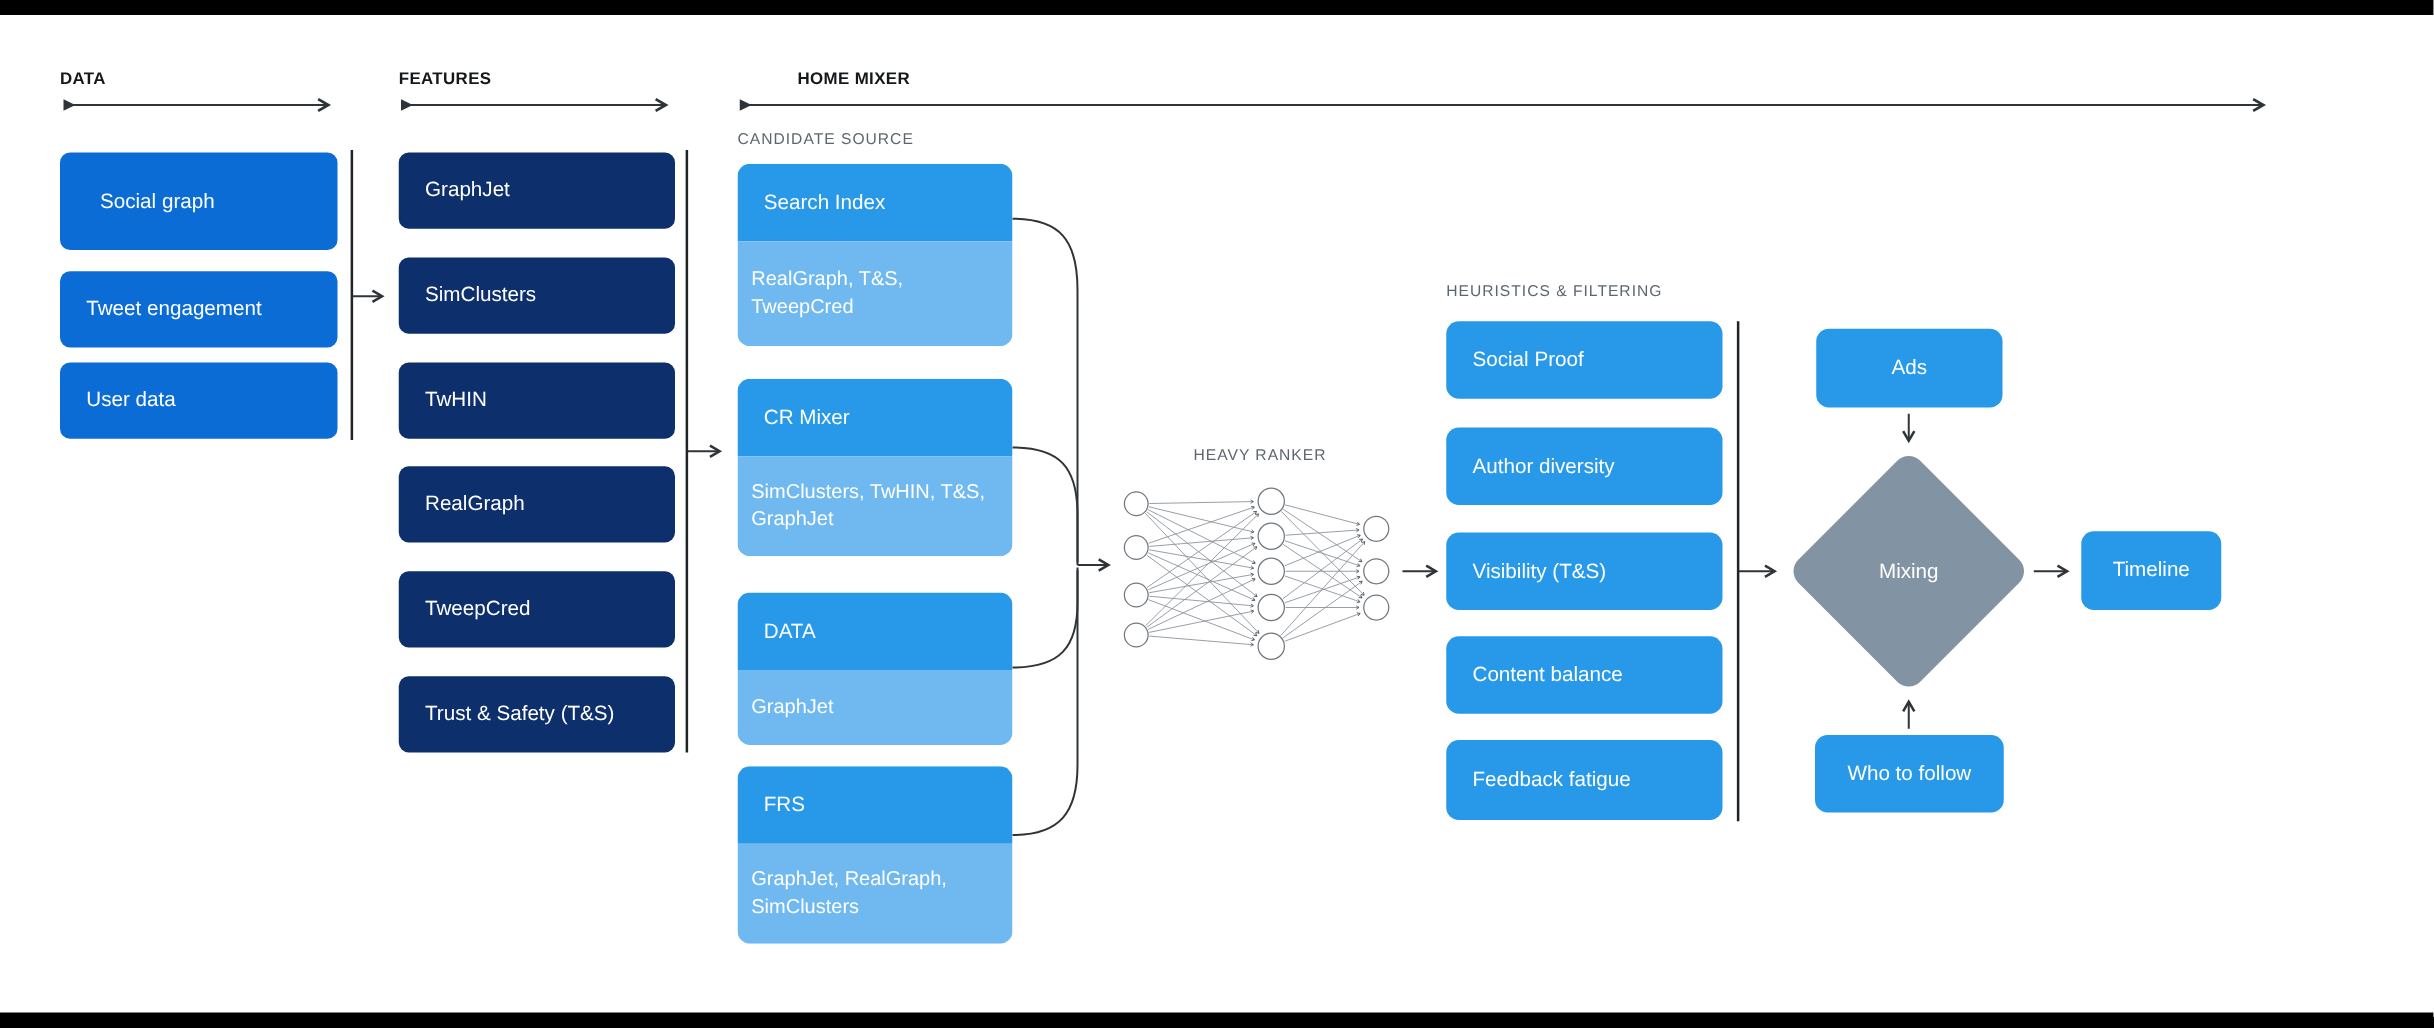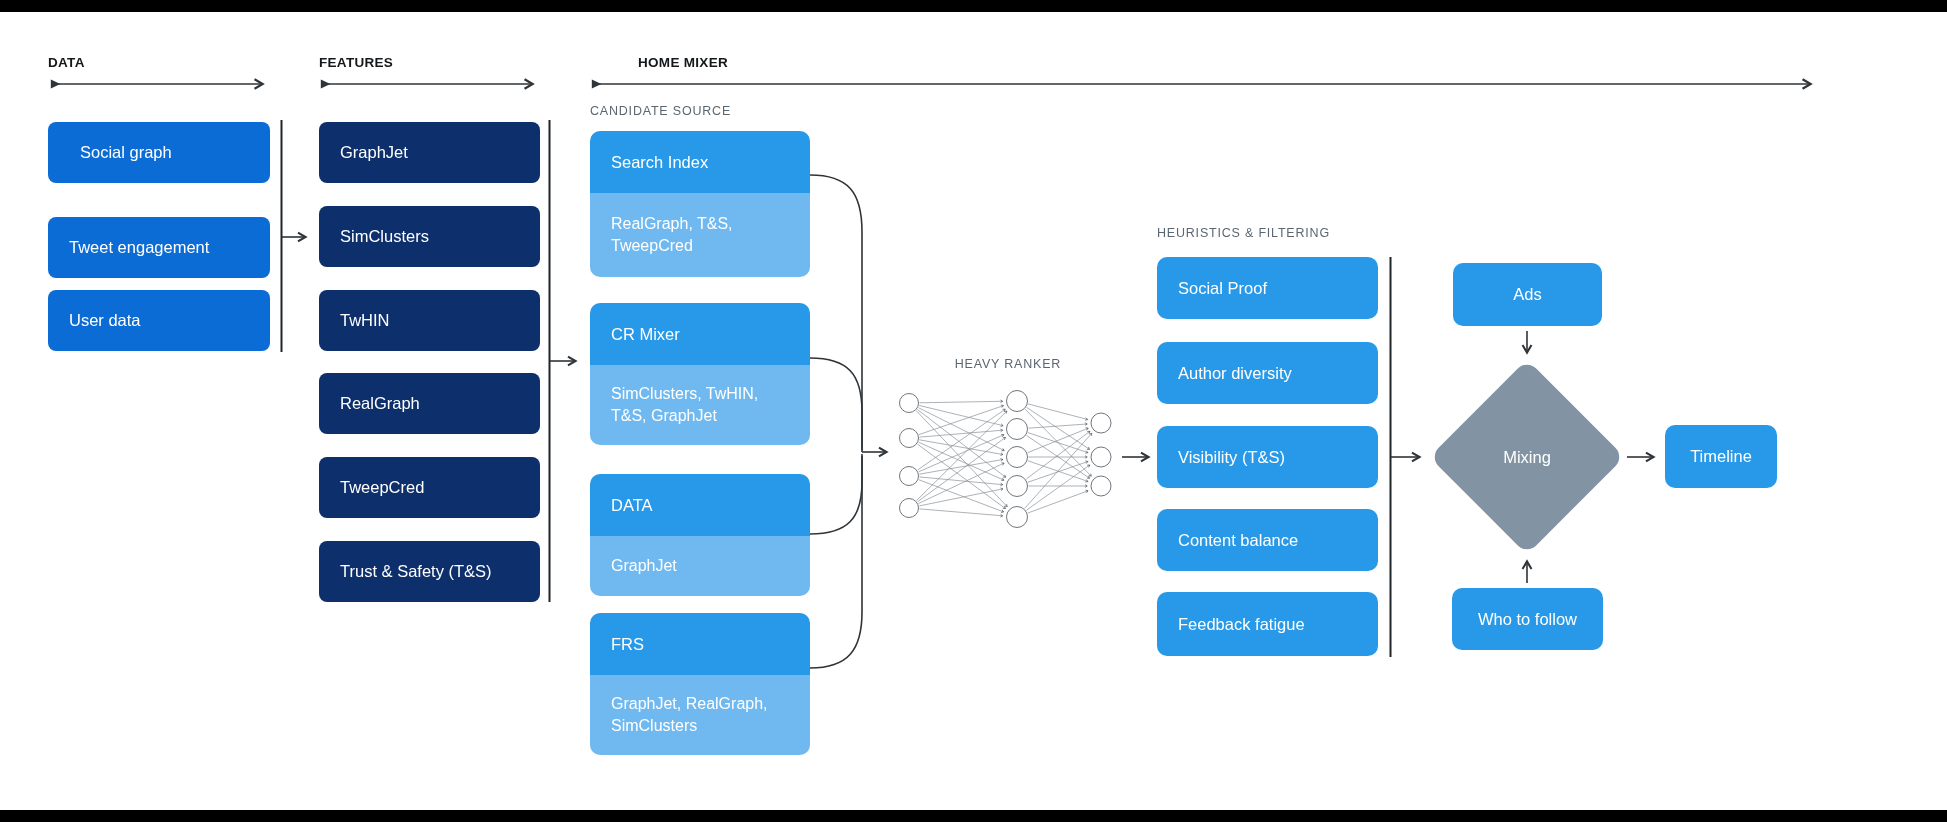--- a/index.html
+++ b/index.html
@@ -51,21 +51,21 @@
     background:#2799E8;color:#fff;
     font-size:16.5px;font-weight:500;
     display:flex;align-items:center;
     padding:0 18px 0 21px;
     flex:0 0 auto;
   }
   .card .card-sub{
     background:#6FB9F0;color:#fff;
     font-size:16px;font-weight:500;line-height:22px;
     display:flex;align-items:center;
-    padding:0 18px 0 21px;
+    padding:0 18px 0 11px;
     flex:1 1 auto;
   }
 
   .mix-label{
     position:absolute;z-index:3;
     color:#fff;font-size:16.5px;font-weight:500;
     display:flex;align-items:center;justify-content:center;
   }
 
   #wires{position:absolute;left:0;top:0;z-index:1;}
@@ -159,21 +159,21 @@
         <circle cx="1017" cy="517" r="10.5" fill="#ffffff" stroke="#70777e" stroke-width="1"></circle>
         <circle cx="1101" cy="423" r="10" fill="#ffffff" stroke="#70777e" stroke-width="1"></circle>
         <circle cx="1101" cy="457" r="10" fill="#ffffff" stroke="#70777e" stroke-width="1"></circle>
         <circle cx="1101" cy="486" r="10" fill="#ffffff" stroke="#70777e" stroke-width="1"></circle>
       </g>
 
     <rect x="1458" y="388" width="138" height="138" rx="13" ry="13" transform="rotate(45 1527 457)" fill="#8294A4"></rect>
   </svg>
 
   <div class="sec-header" style="left:48px;top:55px;">DATA</div>
-  <div class="box blue" style="left:48px;top:122px;width:222px;height:61px;padding-left:32px;">
+  <div class="box blue" style="left:48px;top:122px;width:222px;height:78px;padding-left:32px;">
     <span>Social graph</span>
   </div>
   <div class="box blue" style="left:48px;top:206px;width:222px;height:61px;margin-top:11px;">
     <span>Tweet engagement</span>
   </div>
   <div class="box blue" style="left:48px;top:290px;width:222px;height:61px;">
     <span>User data</span>
   </div>
 
   <div class="sec-header" style="left:319px;top:55px;">FEATURES</div>

